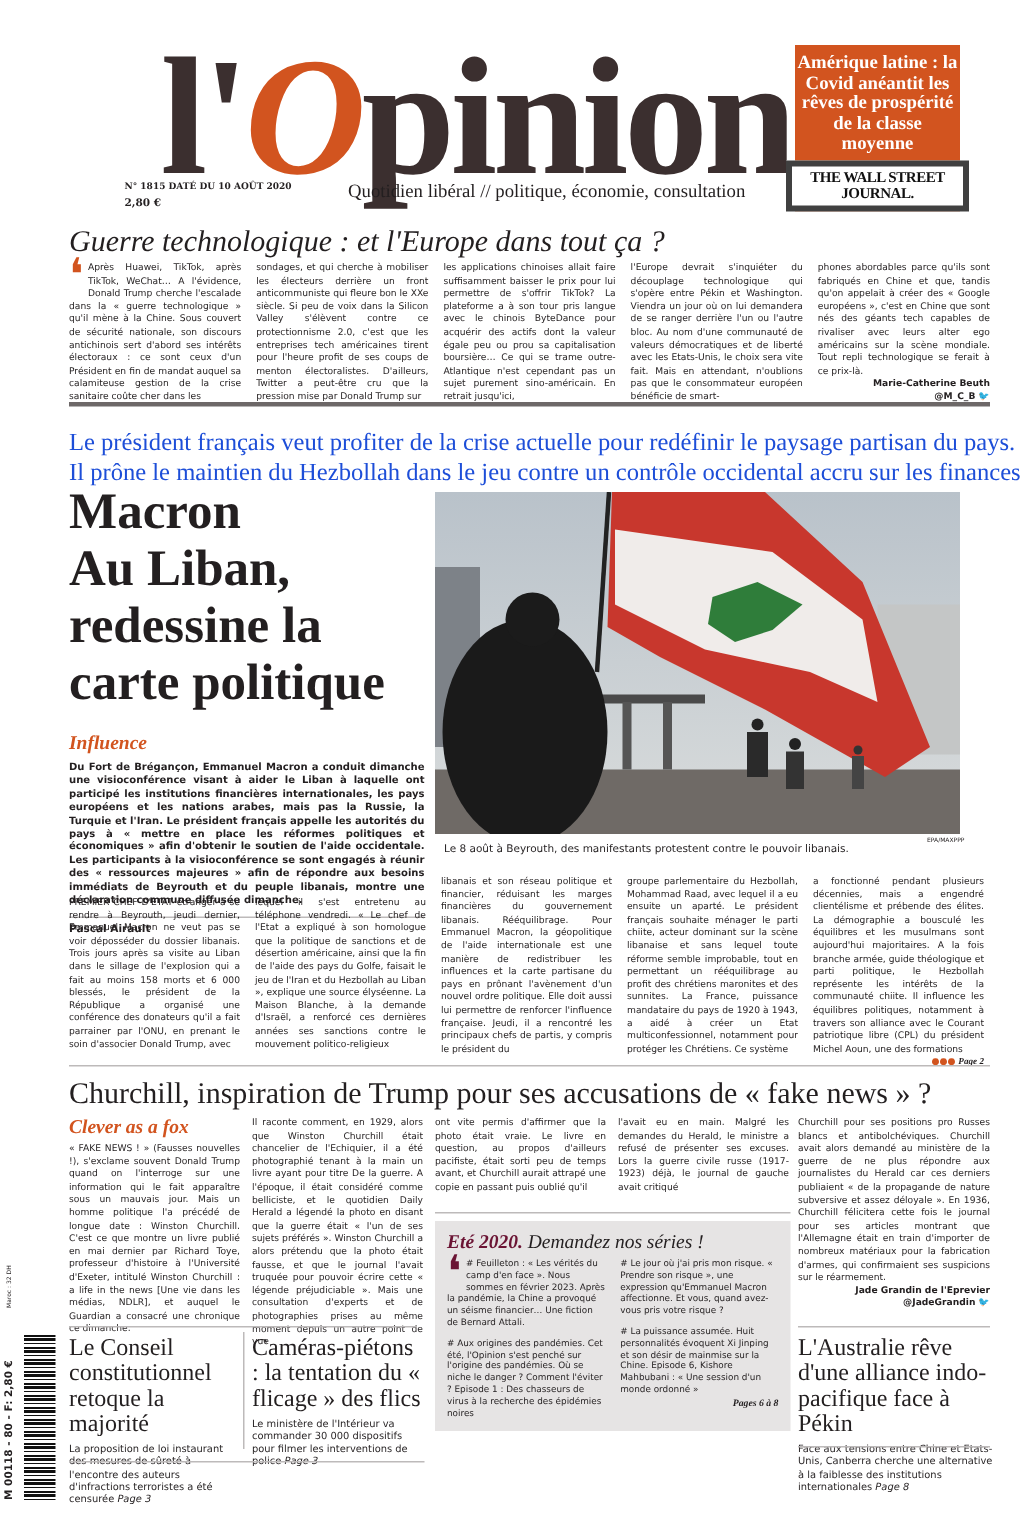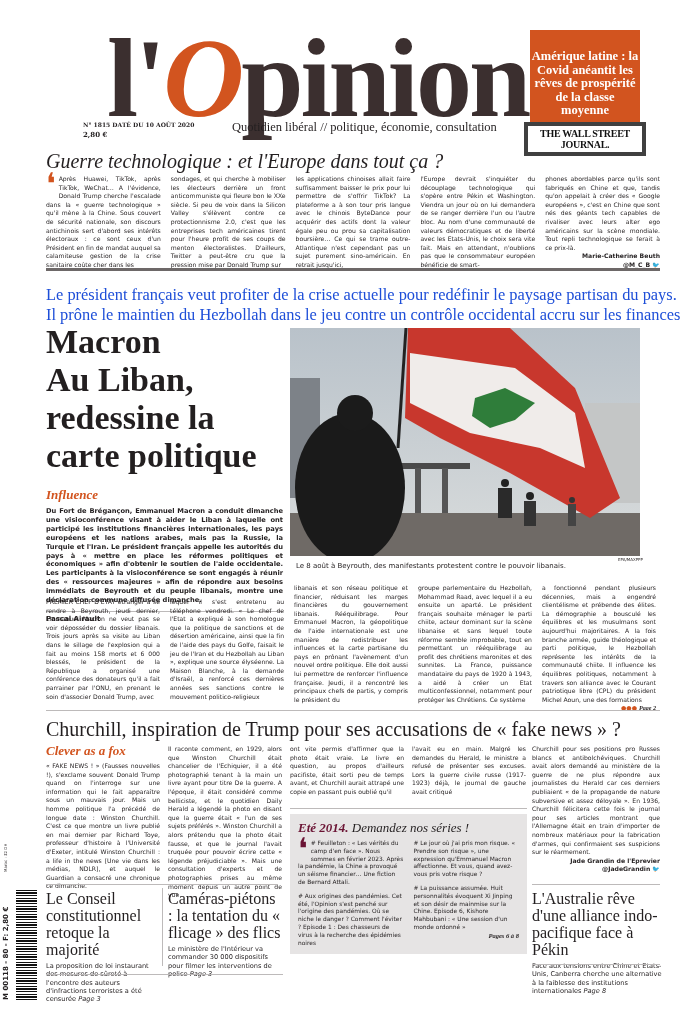--- a/index.html
+++ b/index.html
@@ -5,21 +5,21 @@
   html,body{margin:0;padding:0;background:#fff;}
   body{width:687px;height:1024px;position:relative;overflow:hidden;font-family:"DejaVu Serif",serif;color:#231f20;}
   .abs{position:absolute;}
   
   .logo{left:80px;top:22px;font-family:"Liberation Serif",serif;font-size:112px;line-height:1;letter-spacing:-3px;color:#3b2f2f;font-weight:bold;margin-left:27px;}
   .logo .o{color:#d2541f;font-style:italic;}
   .issue{left:83px;top:121px;font-size:6px;font-weight:bold;line-height:8px;}
   .price{left:83px;top:130px;font-size:7px;font-weight:bold;}
   .tagline{left:232px;top:120px;font-family:"Liberation Serif",serif;font-size:12.5px;}
   .promo{left:530px;top:30px;width:110px;height:111px;background:#d2541f;color:#fff;text-align:center;}
-  .promo-title{font-family:"Liberation Serif",serif;font-weight:bold;font-size:12.5px;line-height:13.5px;padding-top:20px;}
+  .promo-title{font-family:"Liberation Serif",serif;font-weight:bold;font-size:12.5px;line-height:13.5px;padding-top:5px;}
   .wsj{background:#fff;color:#111;font-family:"Liberation Serif",serif;font-weight:bold;font-size:10px;margin:4px -6px 0 -6px;border:4px solid #404040;padding:2px 0;letter-spacing:-0.3px;}
   .promo-page{font-family:"Liberation Serif",serif;font-style:italic;font-weight:bold;font-size:12px;margin-top:3px;}
   
   .h-tech{left:46px;top:150px;font-family:"Liberation Serif",serif;font-style:italic;font-size:20px;}
   .cols{font-family:"DejaVu Sans",sans-serif;font-size:6.1px;line-height:8.6px;text-align:justify;}
   .rule-thick{height:3px;background:#6d6868;}
   .rule-thin{height:1px;background:#bdbaba;}
   .quote-mark{color:#d2541f;font-family:"Liberation Serif",serif;font-size:30px;line-height:18px;float:left;margin-right:3px;}
   .byline{text-align:right;font-weight:bold;}
   .twitter{color:#2ca3e4;}
@@ -133,21 +133,21 @@
 <div class="abs cols" style="left:290px;top:745px;width:114px;">ont vite permis d'affirmer que la photo était vraie. Le livre en question, au propos d'ailleurs pacifiste, était sorti peu de temps avant, et Churchill aurait attrapé une copie en passant puis oublié qu'il</div>
 <div class="abs cols" style="left:412px;top:745px;width:114px;">l'avait eu en main. Malgré les demandes du Herald, le ministre a refusé de présenter ses excuses. Lors la guerre civile russe (1917-1923) déjà, le journal de gauche avait critiqué</div>
 <div class="abs cols" style="left:532px;top:745px;width:128px;">
   <span>Churchill pour ses positions pro Russes blancs et antibolchéviques. Churchill avait alors demandé au ministère de la guerre de ne plus répondre aux journalistes du Herald car ces derniers publiaient « de la propagande de nature subversive et assez déloyale ». En 1936, Churchill félicitera cette fois le journal pour ses articles montrant que l'Allemagne était en train d'importer de nombreux matériaux pour la fabrication d'armes, qui confirmaient ses suspicions sur le réarmement.</span>
   <div class="byline">Jade Grandin de l'Eprevier</div>
   <div class="byline"><span>@JadeGrandin</span> <span class="twitter">🐦</span></div>
 </div>
 <div class="abs rule-thin" style="left:290px;top:808px;width:237px;"></div>
 
 <div class="abs box">
-  <div class="box-title" style="padding:6px 0 0 8px;"><b class="kicker" style="color:#6b1434;">Eté 2014.</b> <span>Demandez nos séries !</span></div>
+  <div class="box-title" style="padding:6px 0 0 8px;"><b class="kicker" style="color:#6b1434;">Eté 2020.</b> <span>Demandez nos séries !</span></div>
   <div class="cols" style="display:flex;gap:10px;padding:4px 8px 0;font-size:5.9px;line-height:7.8px;text-align:left;">
     <div style="flex:1">
       <div><span class="quote-mark" style="color:#6b1434;">❛</span><span># Feuilleton : « Les vérités du camp d'en face ». Nous sommes en février 2023. Après la pandémie, la Chine a provoqué un séisme financier… Une fiction de Bernard Attali.</span></div>
       <div style="margin-top:6px;"># Aux origines des pandémies. Cet été, l'Opinion s'est penché sur l'origine des pandémies. Où se niche le danger ? Comment l'éviter ? Episode 1 : Des chasseurs de virus à la recherche des épidémies noires</div>
     </div>
     <div style="flex:1">
       <div># Le jour où j'ai pris mon risque. « Prendre son risque », une expression qu'Emmanuel Macron affectionne. Et vous, quand avez-vous pris votre risque ?</div>
       <div style="margin-top:6px;"># La puissance assumée. Huit personnalités évoquent Xi Jinping et son désir de mainmise sur la Chine. Episode 6, Kishore Mahbubani : « Une session d'un monde ordonné »</div>
       <div class="kicker" style="text-align:right;color:#231f20;font-size:6.5px;">Pages 6 à 8</div>
     </div>

